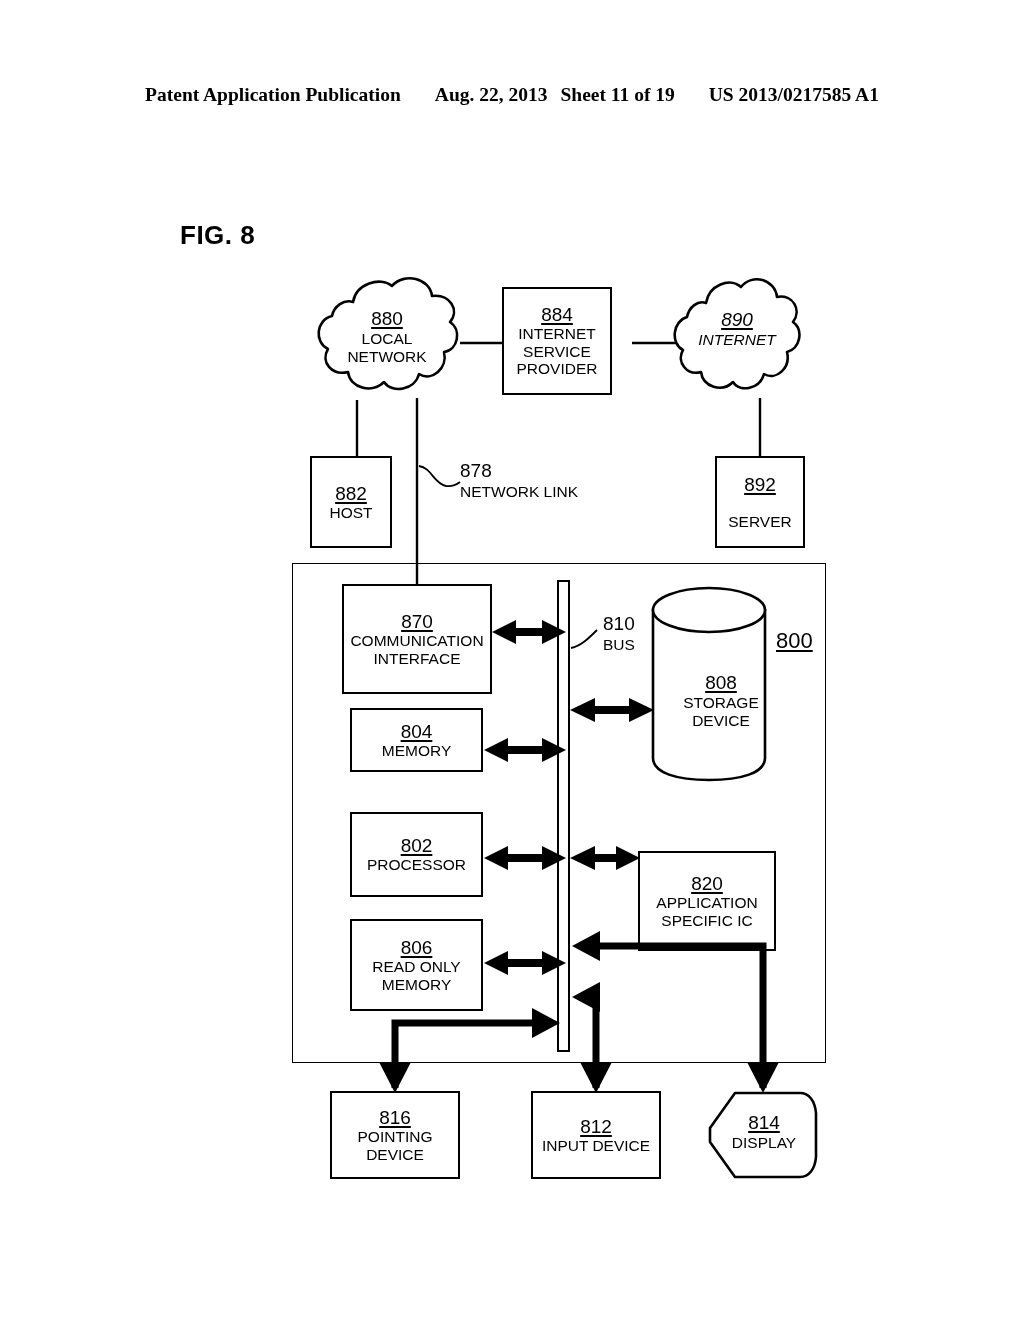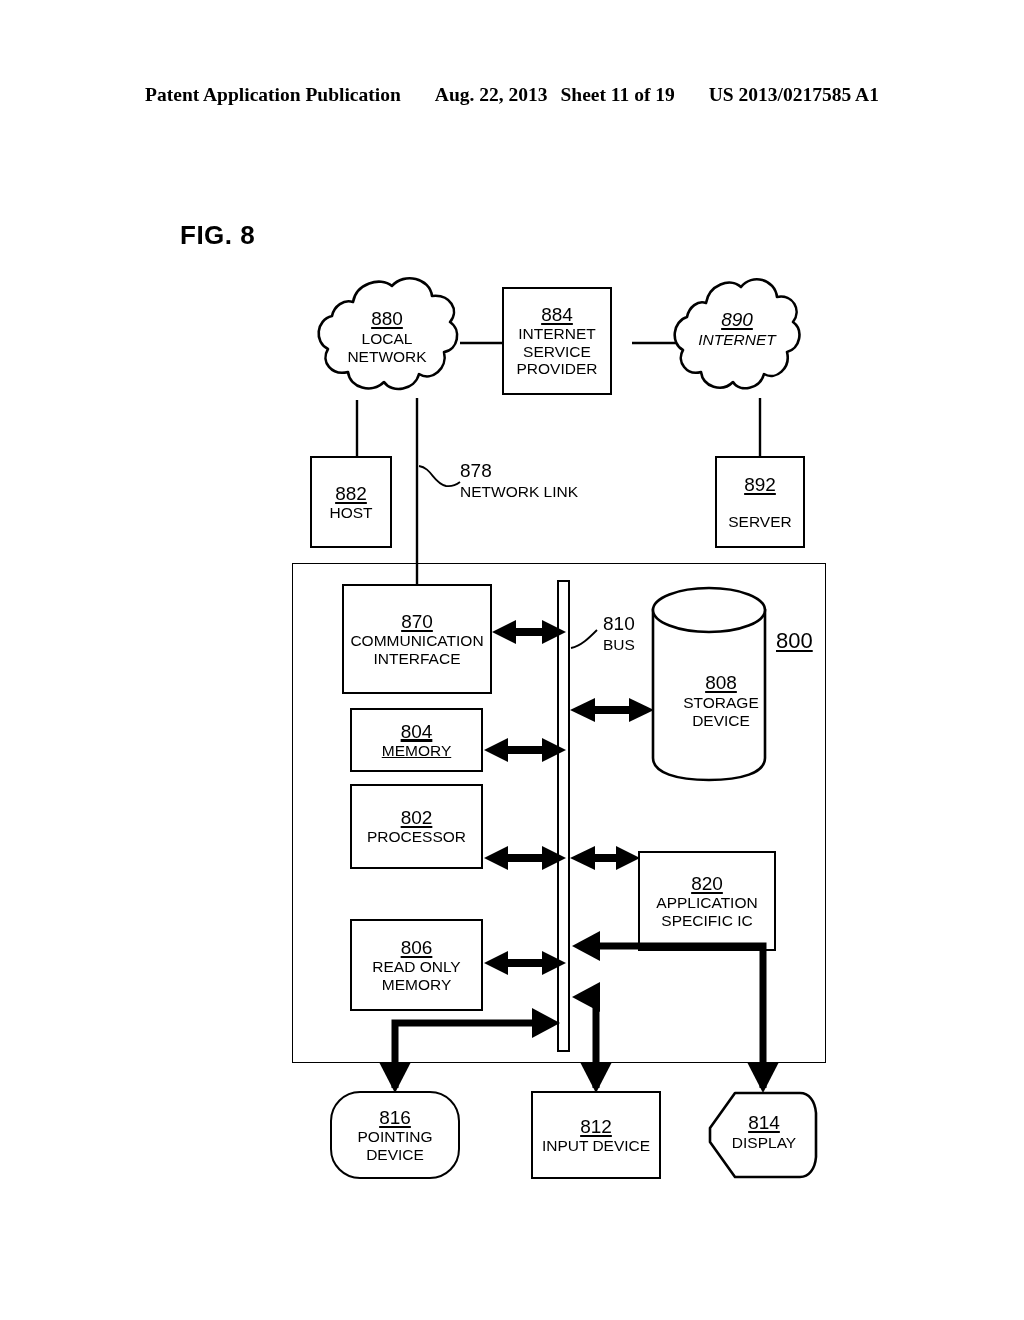--- a/index.html
+++ b/index.html
@@ -271,26 +271,26 @@
   <span class="ref no-ul">810</span><br>
   <span class="lbl">BUS</span>
 </div>
 
 <div class="node" style="left:342px; top:584px; width:150px; height:110px;">
   <span class="ref">870</span>
   <span class="lbl">COMMUNICATION</span>
   <span class="lbl">INTERFACE</span>
 </div>
 
-<div class="node" style="left:350px; top:708px; width:133px; height:64px;text-decoration:underline;">
+<div class="node" style="left:350px; top:708px; width:133px; height:64px;">
   <span class="ref">804</span>
   <span class="lbl">MEMORY</span>
 </div>
 
-<div class="node" style="left:350px; top:784px; width:133px; height:85px;">
+<div class="node" style="left:350px; top:812px; width:133px; height:85px;">
   <span class="ref">802</span>
   <span class="lbl">PROCESSOR</span>
 </div>
 
 <div class="node" style="left:350px; top:919px; width:133px; height:92px;">
   <span class="ref">806</span>
   <span class="lbl">READ ONLY</span>
   <span class="lbl">MEMORY</span>
 </div>
 
@@ -305,21 +305,21 @@
     <span class="lbl">DEVICE</span>
   </div>
 </div>
 
 <div class="node" style="left:638px; top:811px; width:138px; height:100px;margin-top:40px;">
   <span class="ref">820</span>
   <span class="lbl">APPLICATION</span>
   <span class="lbl">SPECIFIC IC</span>
 </div>
 
-<div class="node" style="left:330px; top:1091px; width:130px; height:88px;border-radius:30px;">
+<div class="node" style="left:330px; top:1091px; width:130px; height:88px;">
   <span class="ref">816</span>
   <span class="lbl">POINTING</span>
   <span class="lbl">DEVICE</span>
 </div>
 
 <div class="node" style="left:531px; top:1091px; width:130px; height:88px;">
   <span class="ref">812</span>
   <span class="lbl">INPUT DEVICE</span>
 </div>
 

